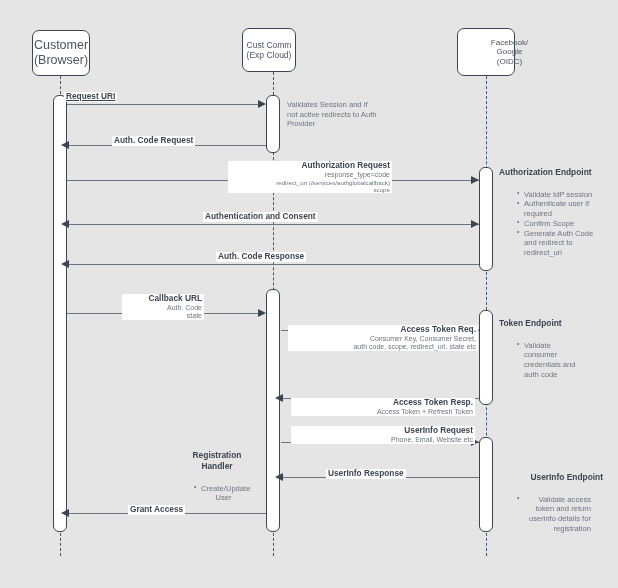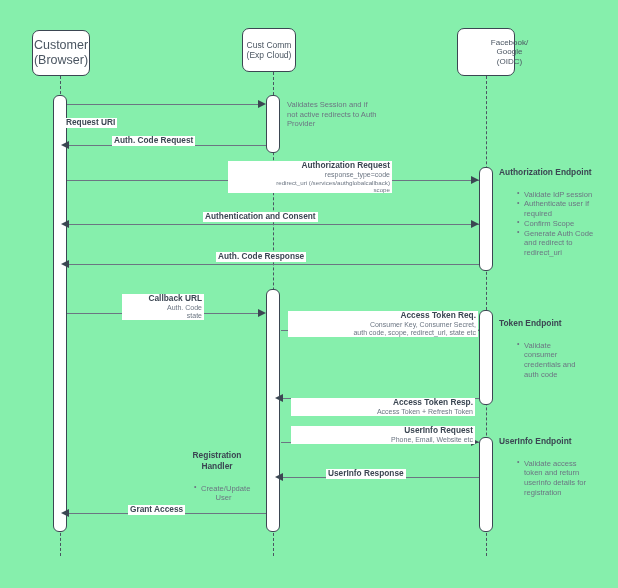--- a/index.html
+++ b/index.html
@@ -5,21 +5,21 @@
   html,body{margin:0;padding:0;background:#ffffff;}
   body{
     font-family:"Liberation Sans", sans-serif;
     color:#3b4652;
     -webkit-font-smoothing:antialiased;
   }
   #canvas{
     position:relative;
     width:618px;
     height:588px;
-    background:#86efac;
+    background:#e5e5e5;
     overflow:hidden;
   }
   
   .actor-box{
     position:absolute;
     box-sizing:border-box;
     border:1.4px solid #3b4652;
     border-radius:7px;
     background:#ffffff;
     display:flex;
@@ -159,21 +159,21 @@
 
   <div class="activation" style="left:266px;top:95px;height:58px;"></div>
   <div class="activation" style="left:266px;top:289px;height:243px;"></div>
 
   <div class="activation" style="left:479px;top:167px;height:104px;"></div>
   <div class="activation" style="left:479px;top:310px;height:95px;"></div>
   <div class="activation" style="left:479px;top:437px;height:95px;"></div>
 
   <div class="msg-line" style="left:67px;top:104px;width:192px;"></div>
   <div class="arrow-head right" style="left:258px;top:100px;"></div>
-  <div class="msg-label" style="left:64px;top:118px;text-align:right;">
+  <div class="msg-label" style="left:64px;top:92px;text-align:right;text-decoration:underline;">
     <span class="t-main">Request URI</span>
   </div>
 
   <div class="msg-line" style="left:67px;top:145px;width:199px;"></div>
   <div class="arrow-head left" style="left:61px;top:141px;"></div>
   <div class="msg-label" style="left:112px;top:136px;">
     <span class="t-main">Auth. Code Request</span>
   </div>
 
   <div class="msg-line" style="left:67px;top:180px;width:412px;"></div>
@@ -201,21 +201,21 @@
   <div class="msg-line" style="left:67px;top:313px;width:192px;"></div>
   <div class="arrow-head right" style="left:258px;top:309px;"></div>
   <div class="msg-label" style="left:122px;top:294px;width:78px;">
     <span class="t-main">Callback URL</span>
     <span class="t-sub">Auth. Code</span>
     <span class="t-sub">state</span>
   </div>
 
   <div class="msg-line" style="left:281px;top:330px;width:198px;"></div>
   <div class="arrow-head right" style="left:471px;top:326px;"></div>
-  <div class="msg-label" style="left:288px;top:311px;width:186px;">
+  <div class="msg-label" style="left:288px;top:325px;width:186px;">
     <span class="t-main">Access Token Req.</span>
     <span class="t-sub">Consumer Key, Consumer Secret,</span>
     <span class="t-sub">auth code, scope, redirect_url, state etc</span>
   </div>
 
   <div class="msg-line" style="left:281px;top:398px;width:198px;"></div>
   <div class="arrow-head left" style="left:275px;top:394px;"></div>
   <div class="msg-label" style="left:291px;top:398px;width:180px;">
     <span class="t-main">Access Token Resp.</span>
     <span class="t-sub">Access Token + Refresh Token</span>
@@ -254,21 +254,21 @@
     </ul>
   </div>
 
   <div class="note right-note" style="left:499px;top:318px;width:92px;">
     <span class="n-title">Token Endpoint</span>
     <ul>
       <li>Validate consumer credentials and auth code</li>
     </ul>
   </div>
 
-  <div class="note right-note" style="left:499px;top:436px;width:104px;">
+  <div class="note right-note" style="left:499px;top:472px;width:104px;text-align:right;">
     <span class="n-title">UserInfo Endpoint</span>
     <ul>
       <li>Validate access token and return userinfo details for registration</li>
     </ul>
   </div>
 
   <div class="note left-note" style="left:176px;top:450px;width:82px;">
     <span class="n-title">Registration Handler</span>
     <ul>
       <li>Create/Update User</li>

